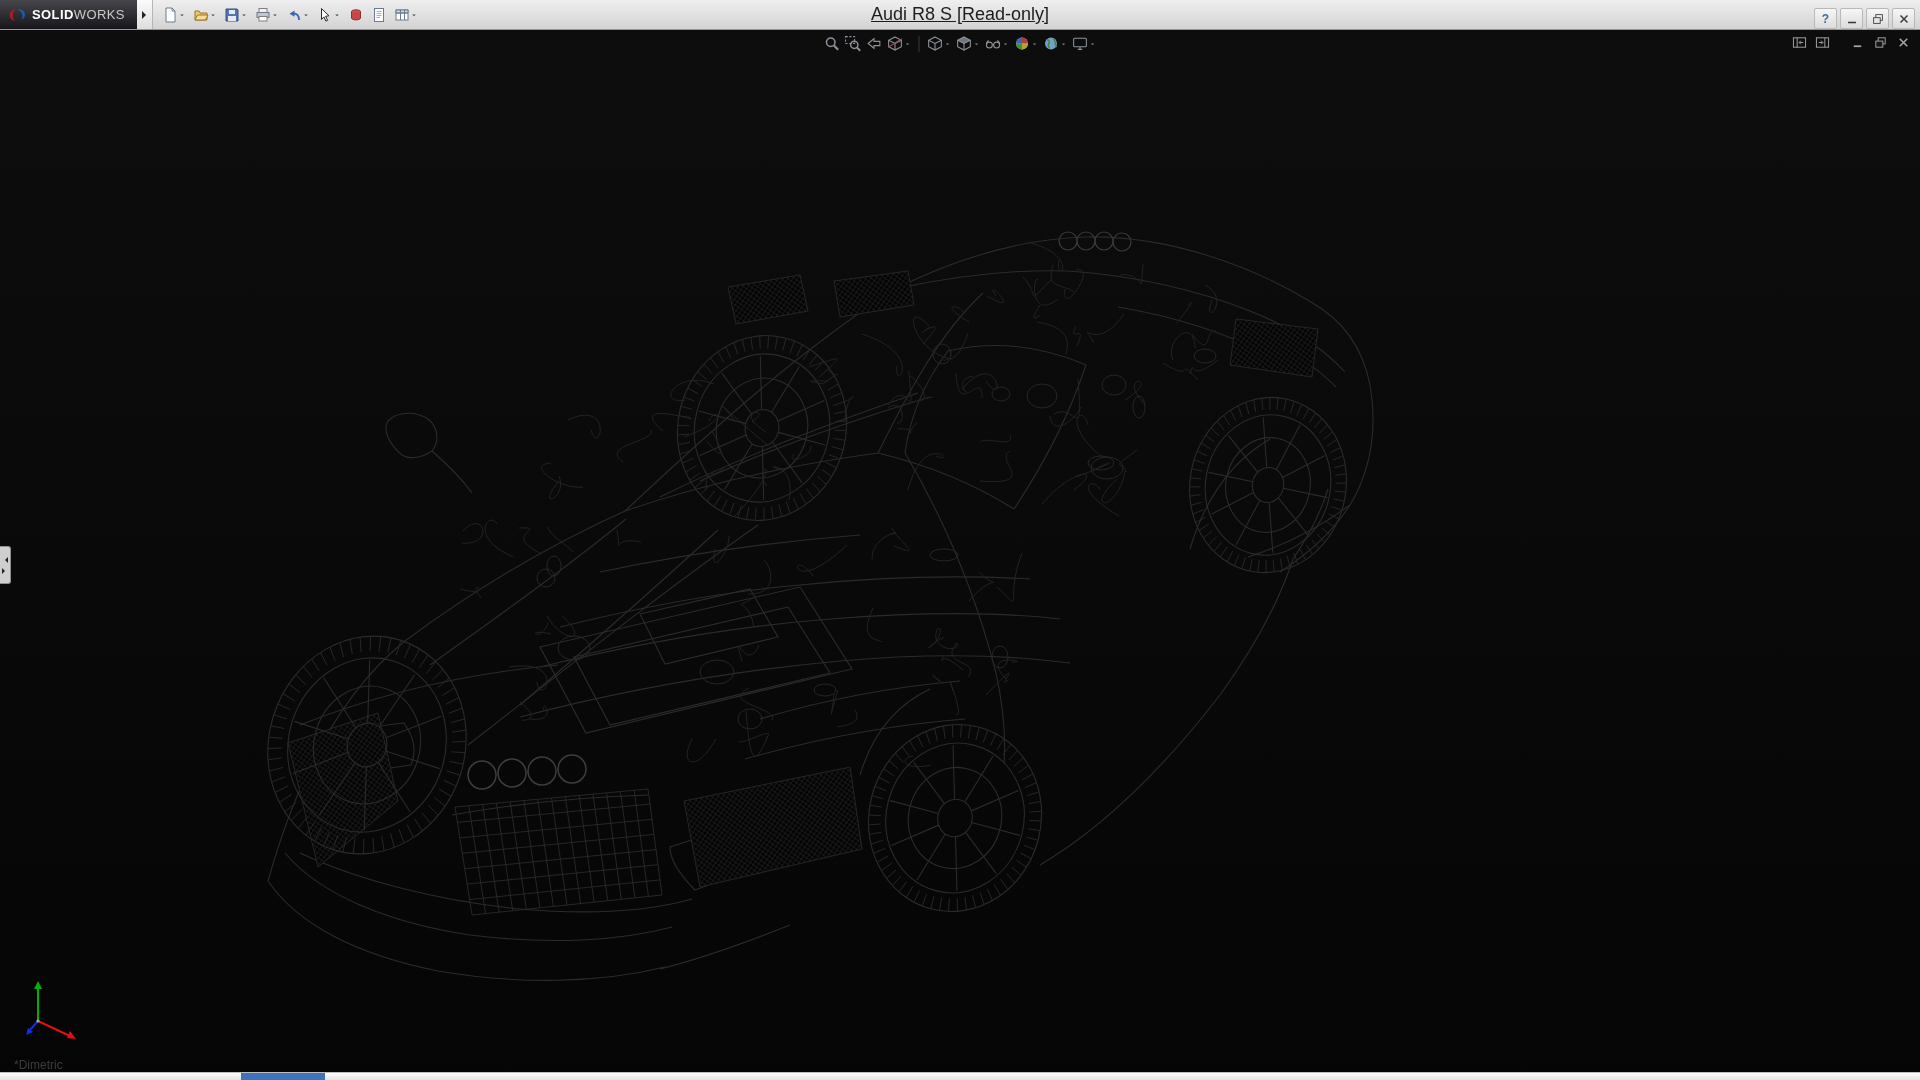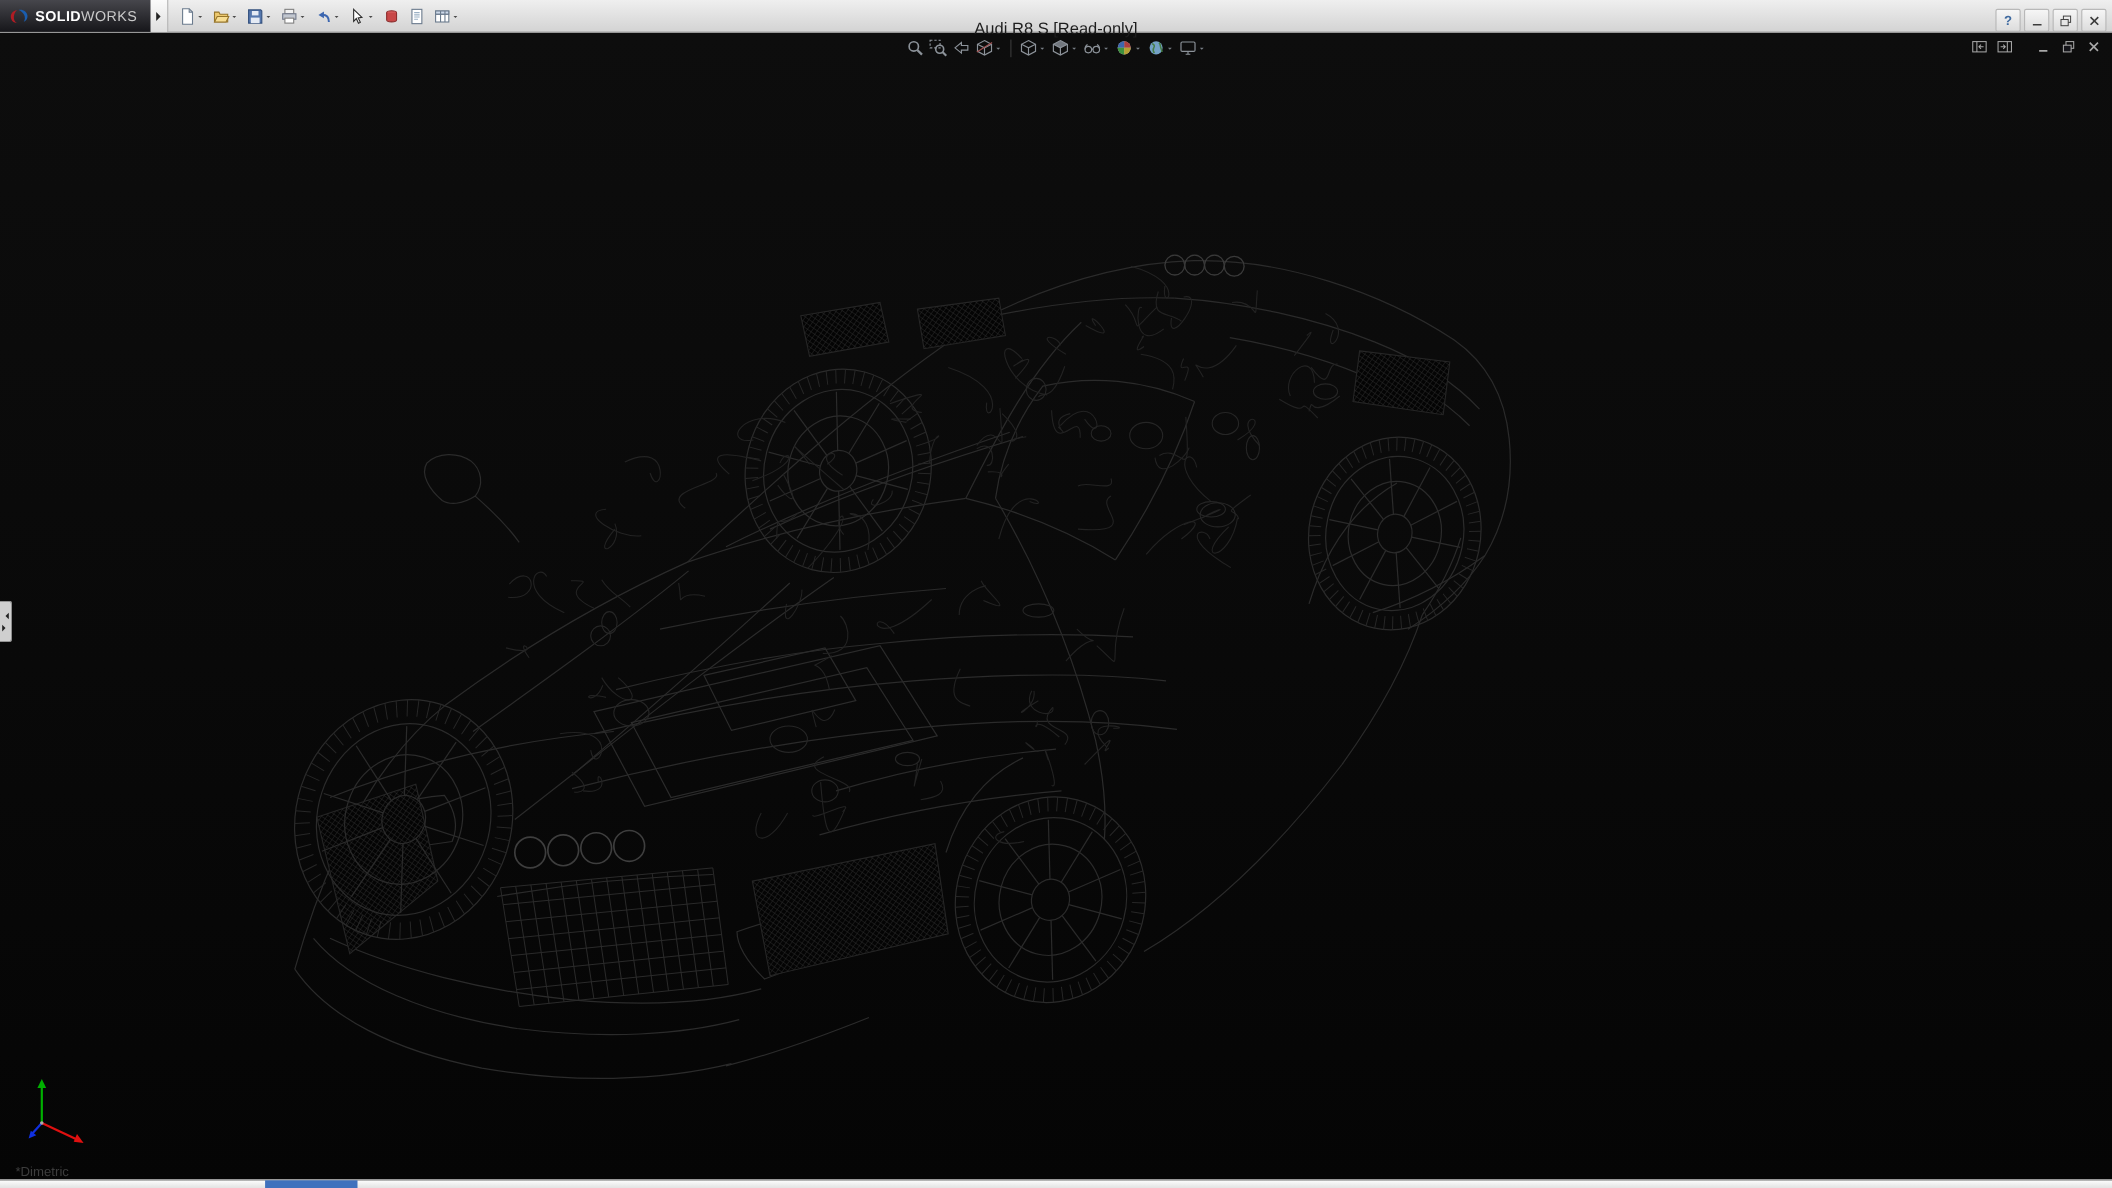--- a/index.html
+++ b/index.html
@@ -13,21 +13,21 @@
   .brand-mark svg{width:20px;height:16px;display:block;}
   .menu-expand{width:15px;height:100%;display:flex;align-items:center;justify-content:center;background:linear-gradient(#fbfbfb,#dedede);border-right:1px solid #b5b5b5;cursor:pointer;}
   .tri-r{width:0;height:0;border:4px solid transparent;border-left-color:#222;margin-left:3px;}
   .tri-l{width:0;height:0;border:4px solid transparent;border-right-color:#222;margin-right:3px;}
   .tb{display:flex;align-items:center;height:100%;padding-left:6px;gap:1px;}
   .tbtn{display:flex;align-items:center;height:24px;padding:0 2px;border:1px solid transparent;border-radius:2px;cursor:pointer;}
   .ico svg{width:16px;height:16px;display:block;}
   .caret{display:flex;align-items:center;}
   .caret svg{width:8px;height:16px;display:block;}
   .titlebar .caret path{fill:#4a4a4a;}
-  .doc-title{position:absolute;left:50%;top:12px;height:29px;transform:translateX(-50%);display:flex;align-items:center;font-size:15px;color:#1d1d1d;white-space:nowrap;}
+  .doc-title{position:absolute;left:50%;top:0;height:29px;transform:translateX(-50%);display:flex;align-items:center;font-size:18px;color:#1d1d1d;white-space:nowrap;text-decoration:underline;}
   .win-controls{margin-left:auto;display:flex;align-items:center;gap:3px;padding-right:5px;}
   .wbtn{width:21px;height:19px;display:flex;align-items:center;justify-content:center;border:1px solid #b8b8b8;border-radius:2px;background:linear-gradient(#f6f6f6,#dcdcdc);cursor:pointer;}
   .wbtn svg{width:14px;height:14px;display:block;}
   .qmark{font-size:12px;font-weight:bold;color:#3f6aa0;}
 
   
   .viewport{position:absolute;top:29px;left:0;right:0;height:1044px;background:linear-gradient(180deg,#0d0d0d 0%,#090909 55%,#050505 100%);overflow:hidden;}
   #car-svg{position:absolute;inset:0;width:100%;height:100%;}
 
   

